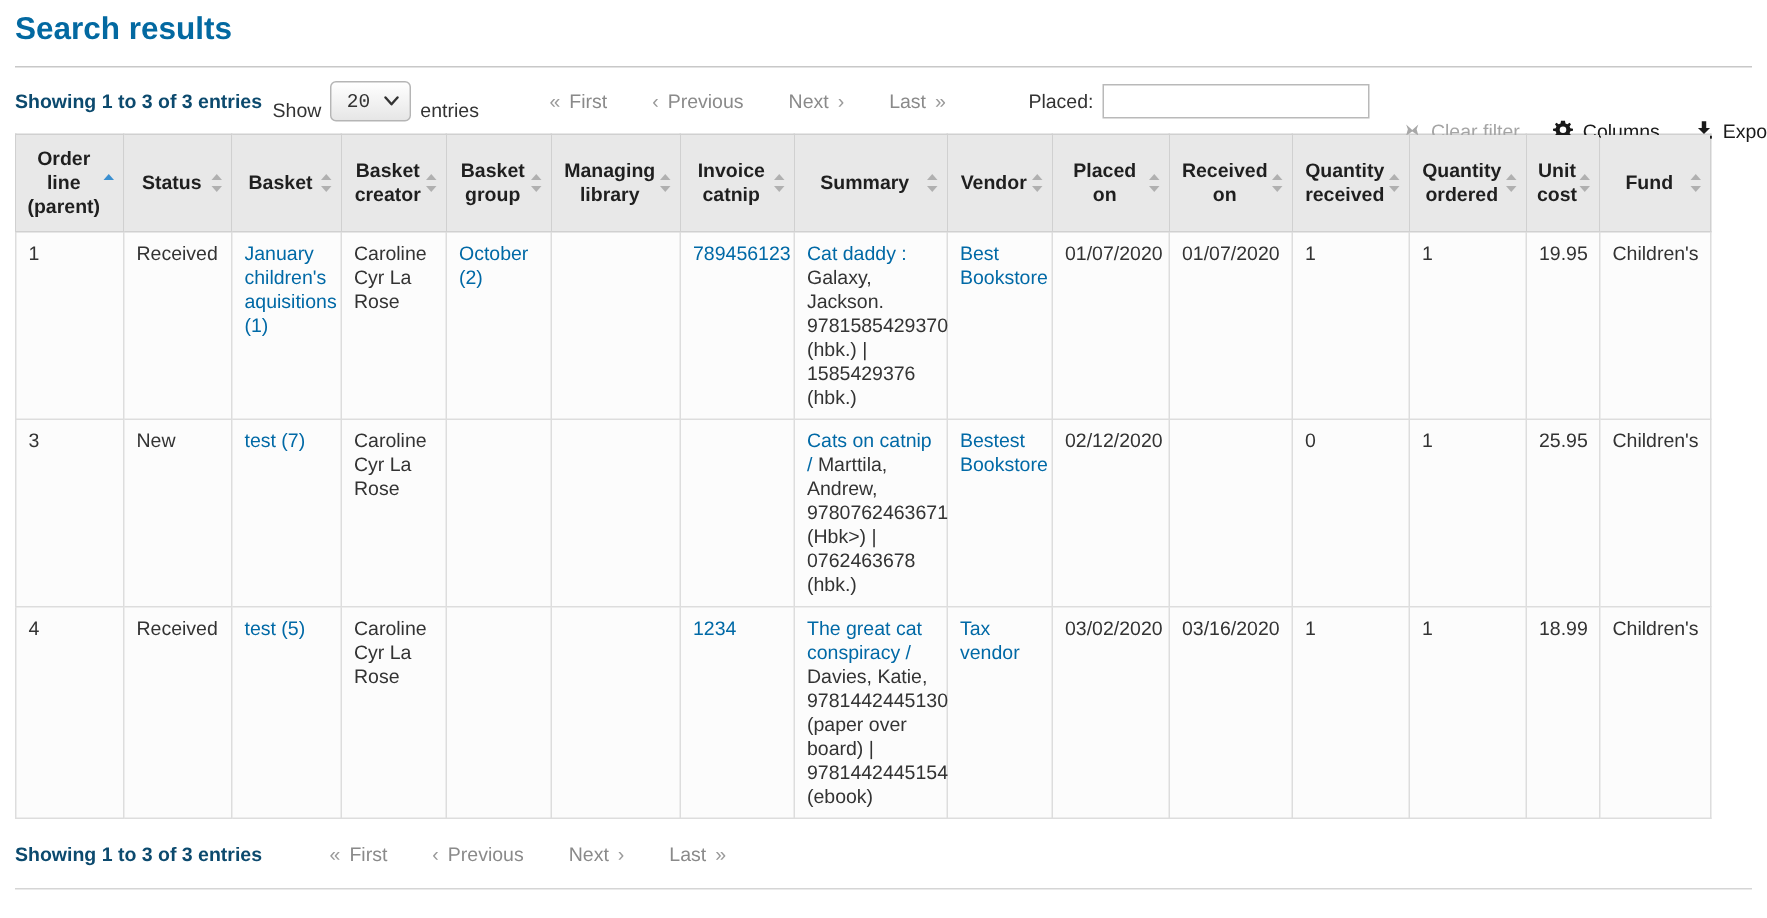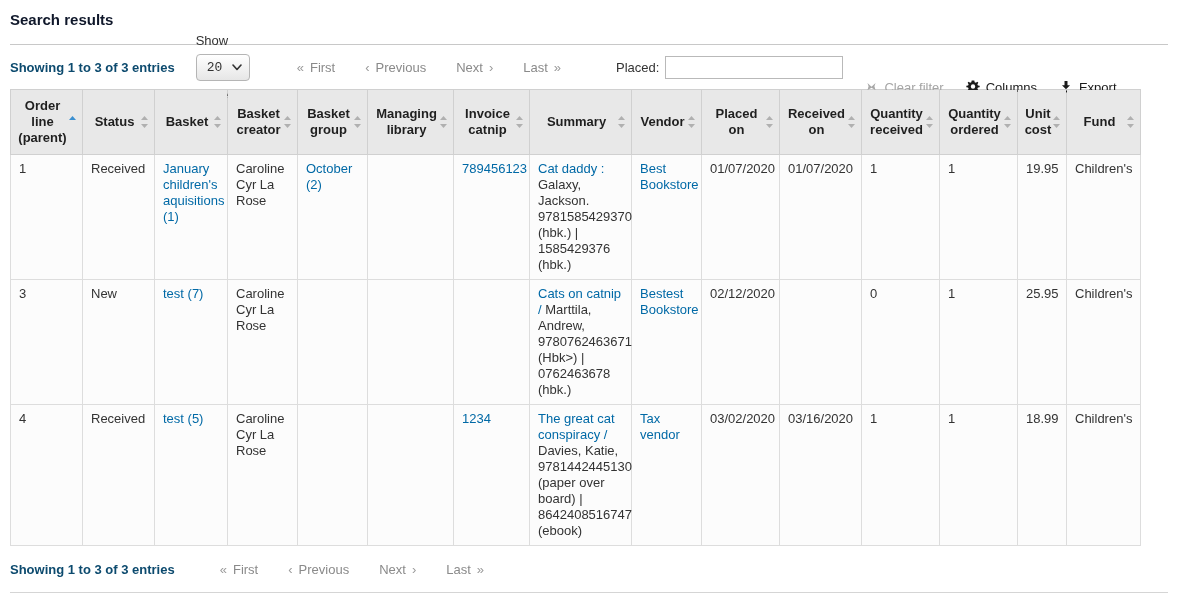--- a/index.html
+++ b/index.html
@@ -13,23 +13,23 @@
     font-family: "Liberation Sans", sans-serif;
     font-size: 13px;
     color: #333333;
     overflow: hidden;
   }
 
   .page { padding: 0 10px; box-sizing: border-box; width: 1178px; }
 
   h1.page-title {
     font-family: "Liberation Sans", sans-serif;
-    font-size: 15px;
+    font-size: 21px;
     font-weight: bold;
-    color: #0f172a;
+    color: #0369a1;
     margin: 6px 0 0 0;
     padding: 0;
     line-height: 28px;
   }
 
   .title-rule {
     border: 0;
     border-top: 1px solid #c8c8c8;
     margin: 10px 0 0 0;
   }
@@ -42,25 +42,24 @@
     font-size: 13px;
     color: #333;
     white-space: nowrap;
   }
   .dt-info {
     color: #0c4a6e;
     font-size: 13px;
     font-weight: bold;
   }
   .dt-length {
-    margin-left: 21px;
+    margin-left: 7px;
     display: flex;
-    align-items: flex-start;
+    align-items: flex-end;
     gap: 6px;
-    flex-direction: column;
   }
   select.entries-select {
     font-family: Liberation Mono, monospace;
     font-size: 13px;
     color: #333;
     padding: 4px 6px 4px 10px;
     border: 1px solid #b5b5b5;
     border-radius: 4px;
     background: linear-gradient(#ffffff, #e6e6e6);
     height: 27px;
@@ -475,21 +474,21 @@
           <a class="lnk" href="#">test (5)</a>
         </td>
         <td>Caroline Cyr La Rose</td>
         <td></td>
         <td></td>
         <td>
           <a class="lnk" href="#">1234</a>
         </td>
         <td>
           <a class="lnk" href="#">The great cat conspiracy /</a>
-          <span>Davies, Katie, 9781442445130 (paper over board) | 8642408516747 (ebook)</span>
+          <span>Davies, Katie, 9781442445130 (paper over board) | 9781442445154 (ebook)</span>
         </td>
         <td>
           <a class="lnk" href="#">Tax vendor</a>
         </td>
         <td>03/02/2020</td>
         <td>03/16/2020</td>
         <td>1</td>
         <td>1</td>
         <td>18.99</td>
         <td>Children's</td>

